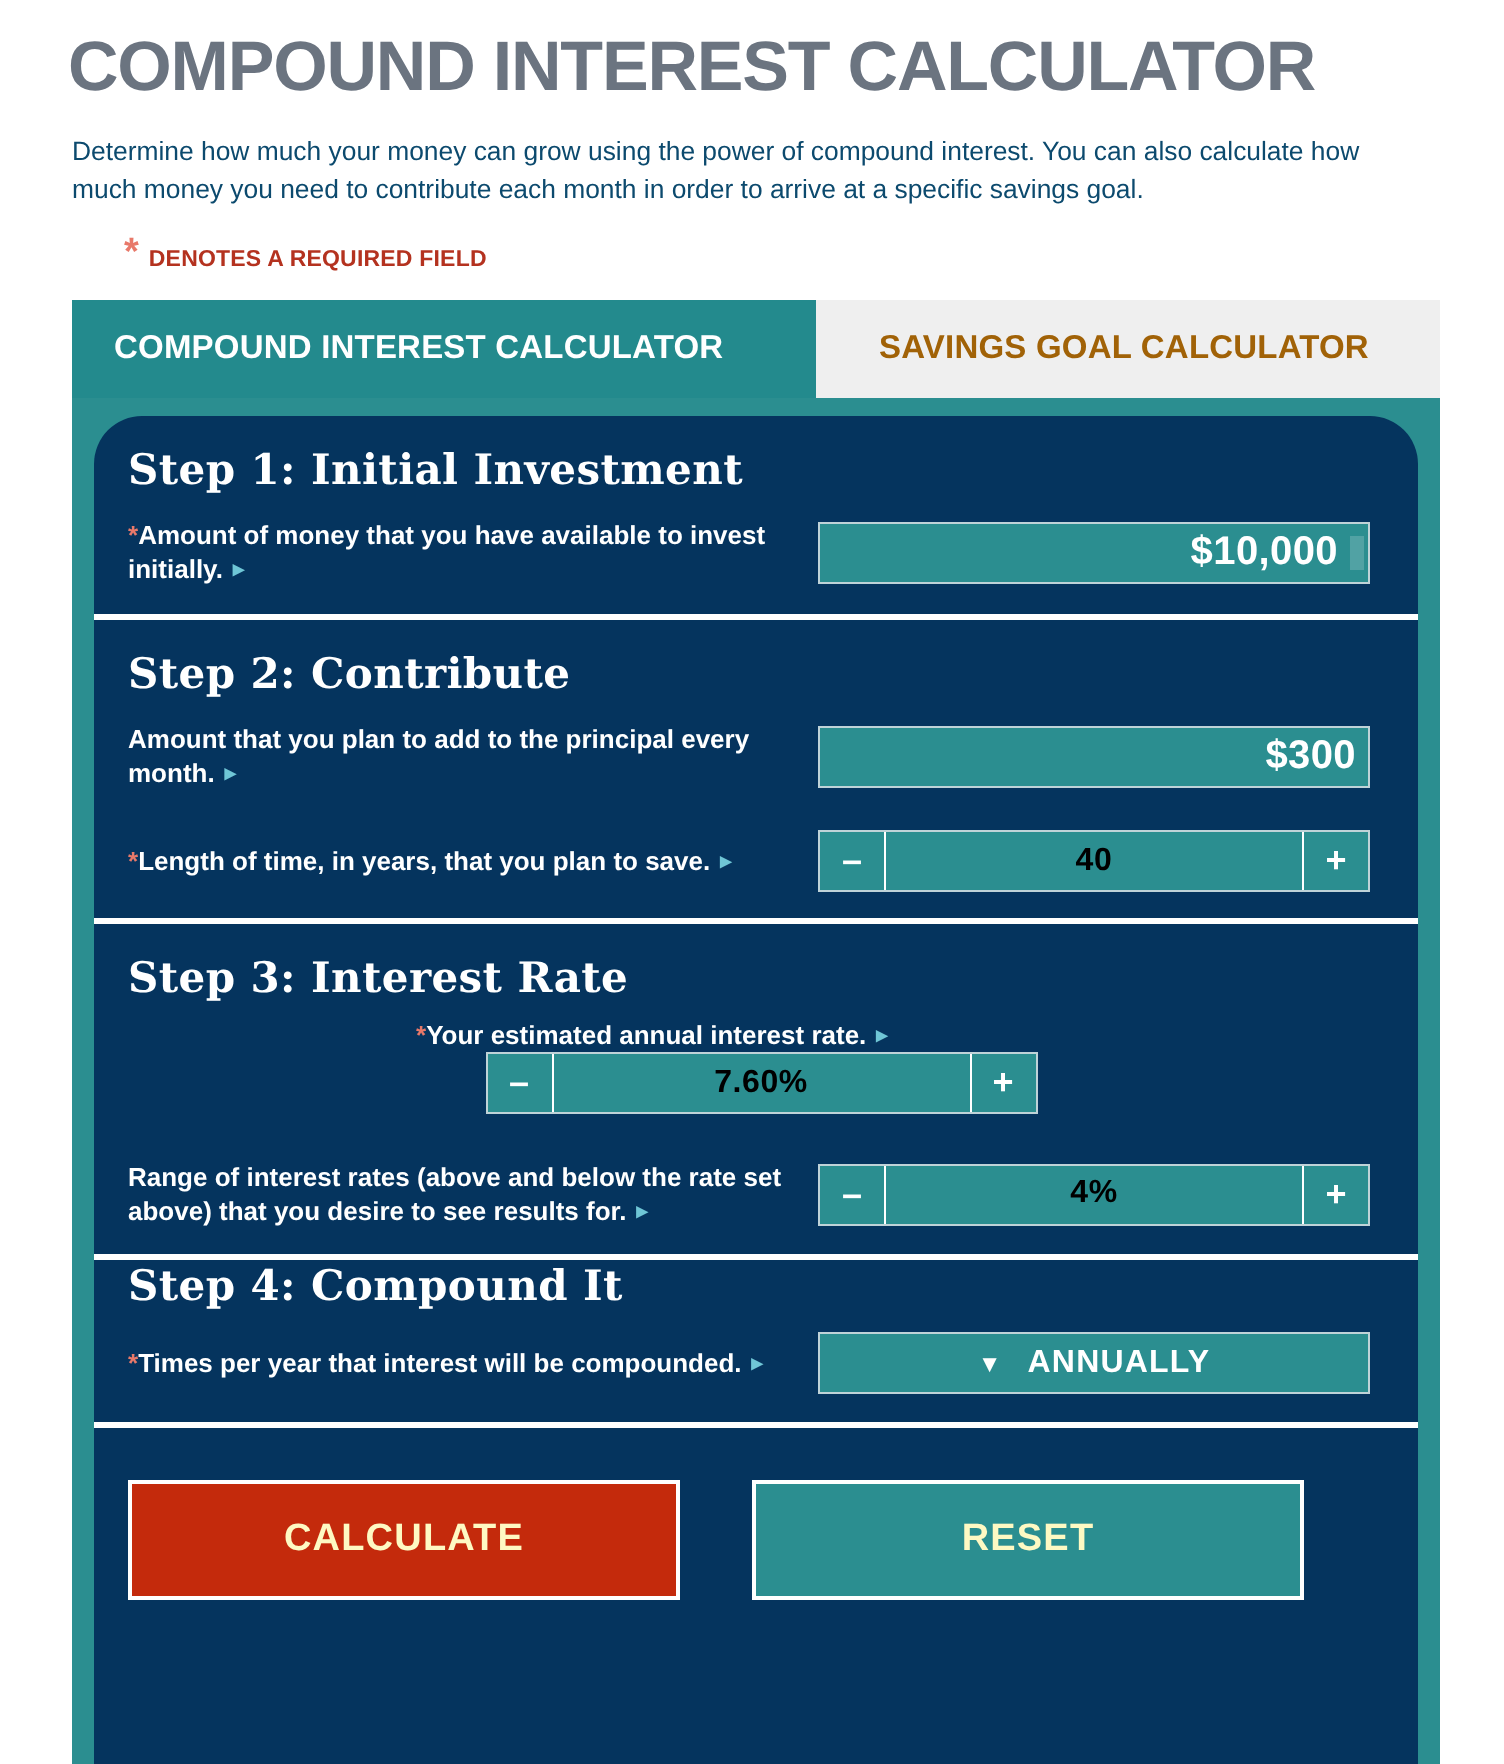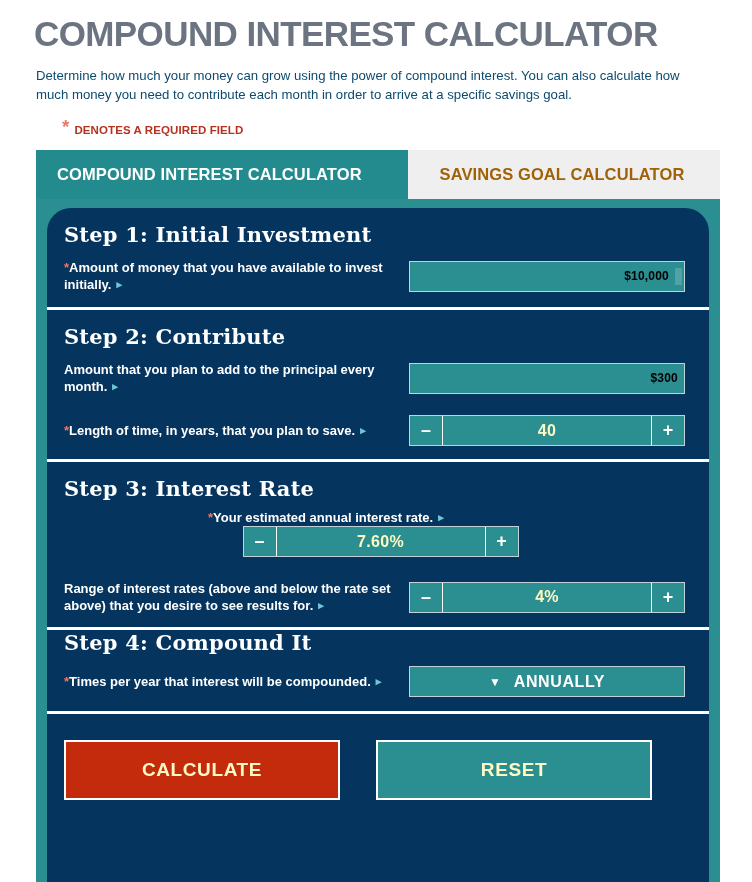--- a/index.html
+++ b/index.html
@@ -168,22 +168,22 @@
     background: #2b8e90;
     border: 1px solid #bfd3d8;
     display: flex;
     align-items: center;
     flex: none;
   }
   .field-text {
     flex: 1;
     text-align: right;
     padding-right: 6px;
-    color: #000000;
-    font-size: 12px;
+    color: #ffffff;
+    font-size: 20px;
     font-weight: bold;
     letter-spacing: 0.2px;
   }
   .caret {
     width: 7px;
     height: 17px;
     background: rgba(255,255,255,0.18);
     margin-right: 2px;
   }
 
@@ -197,21 +197,21 @@
     color: #ffffff;
     font-size: 18px;
     font-weight: bold;
     flex: none;
   }
   .stepper .btn-minus { border-right: 1px solid #ffffff; }
   .stepper .btn-plus  { border-left: 1px solid #ffffff; }
   .stepper .val {
     flex: 1;
     text-align: center;
-    color: #fef9c3;
+    color: #000000;
     font-size: 16px;
     font-weight: bold;
     letter-spacing: 0.3px;
   }
 
   .select {
     justify-content: center;
     gap: 13px;
   }
   .select .chevron {

